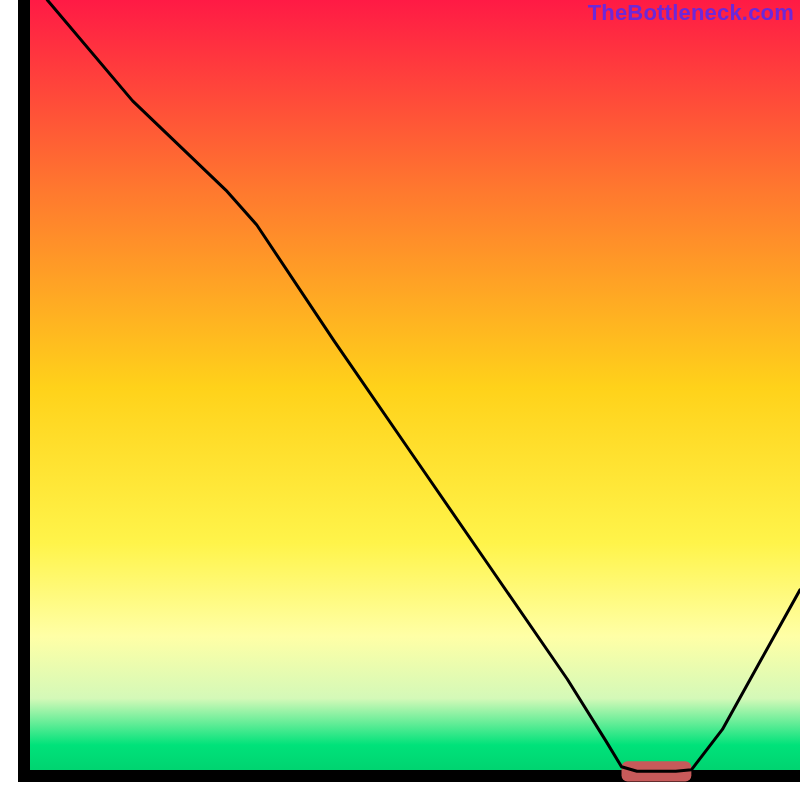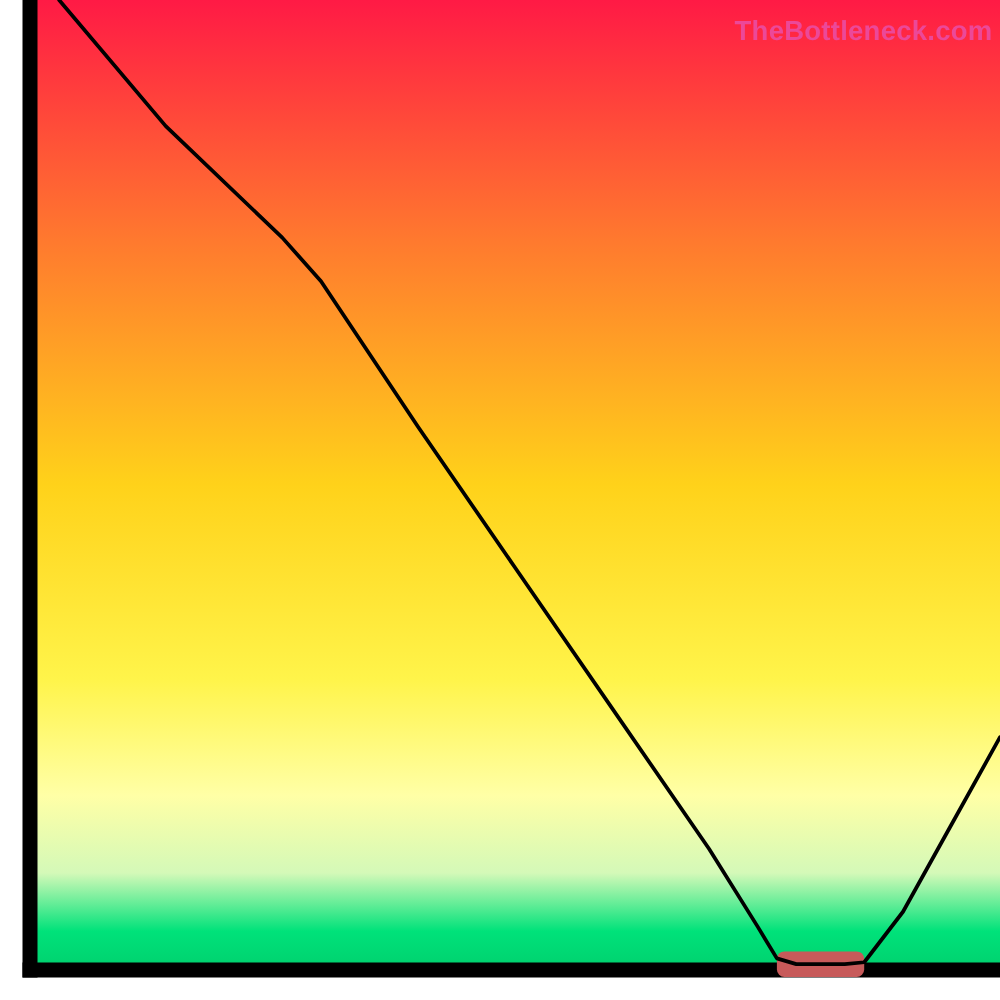--- a/index.html
+++ b/index.html
@@ -11,25 +11,25 @@
     background: #ffffff;
     font-family: Arial, Helvetica, sans-serif;
   }
   .canvas-wrap {
     position: relative;
     width: 800px;
     height: 800px;
   }
   .attribution {
     position: absolute;
-    top: 12px;
+    top: 0;
     right: 6px;
     font-size: 22px;
     font-weight: 600;
-    color: #ec4899;
+    color: #6d28d9;
     letter-spacing: 0.2px;
     z-index: 3;
     user-select: none;
   }
   svg {
     position: absolute;
     top: 0;
     left: 0;
   }
 </style>

